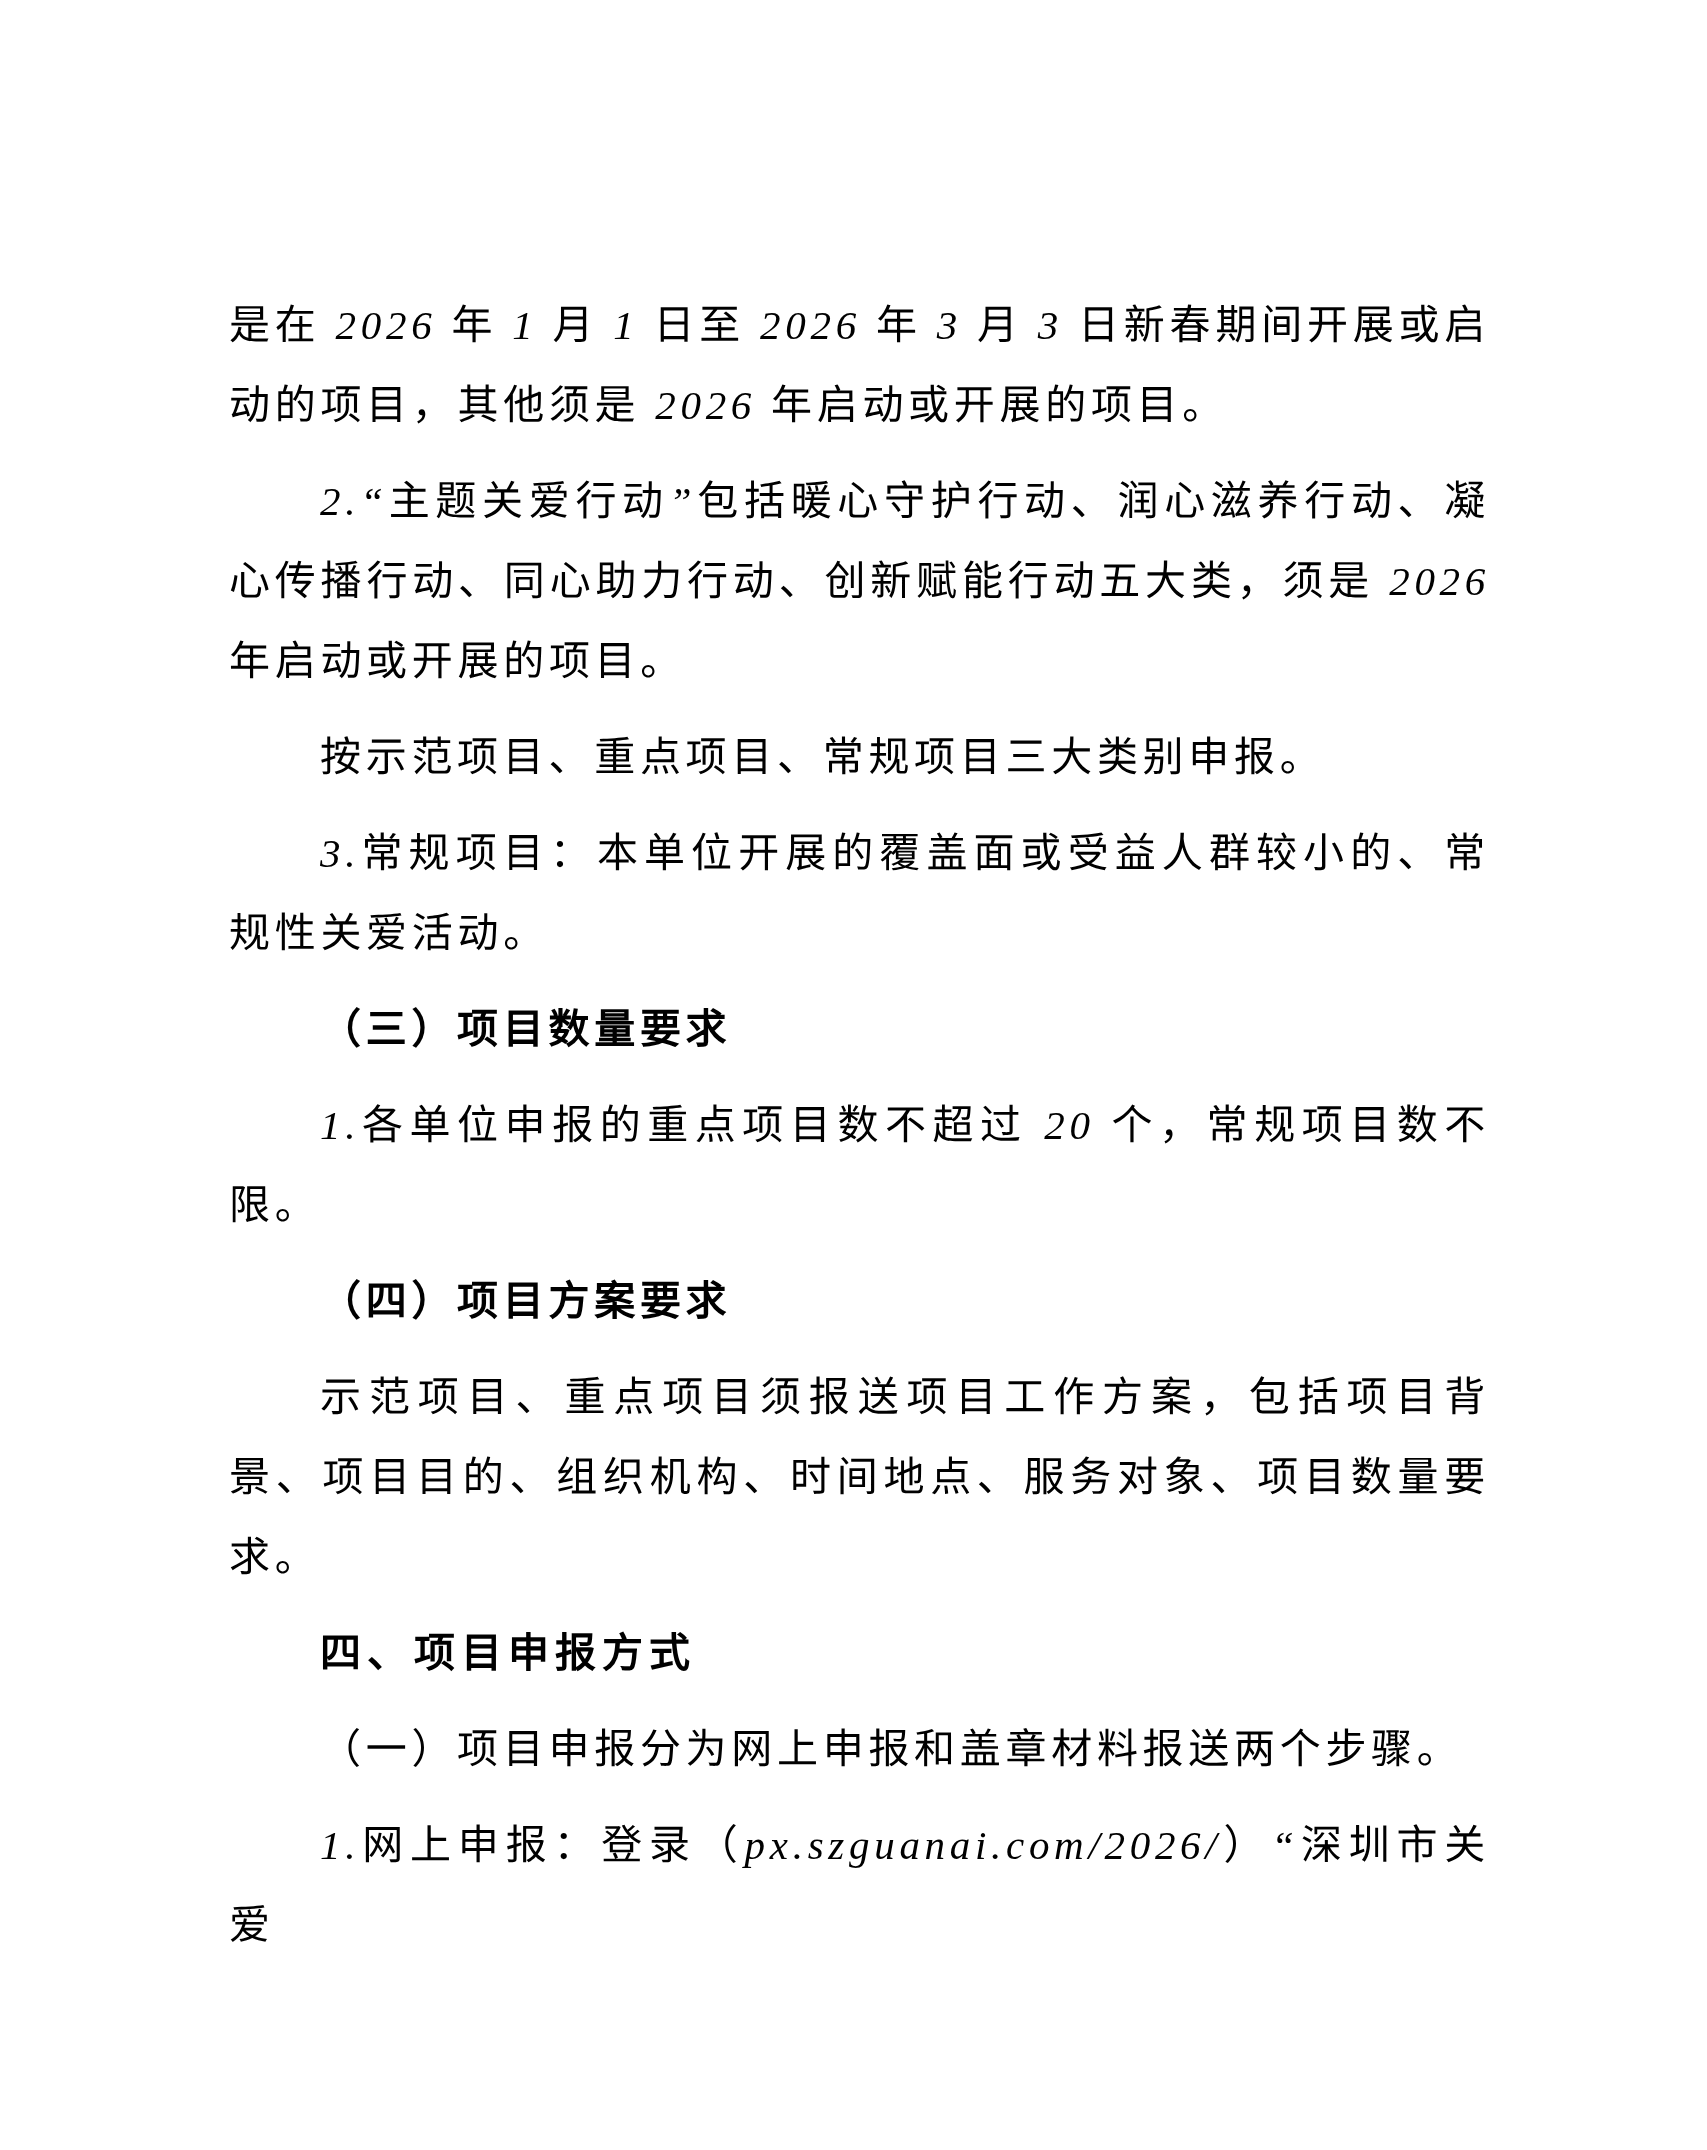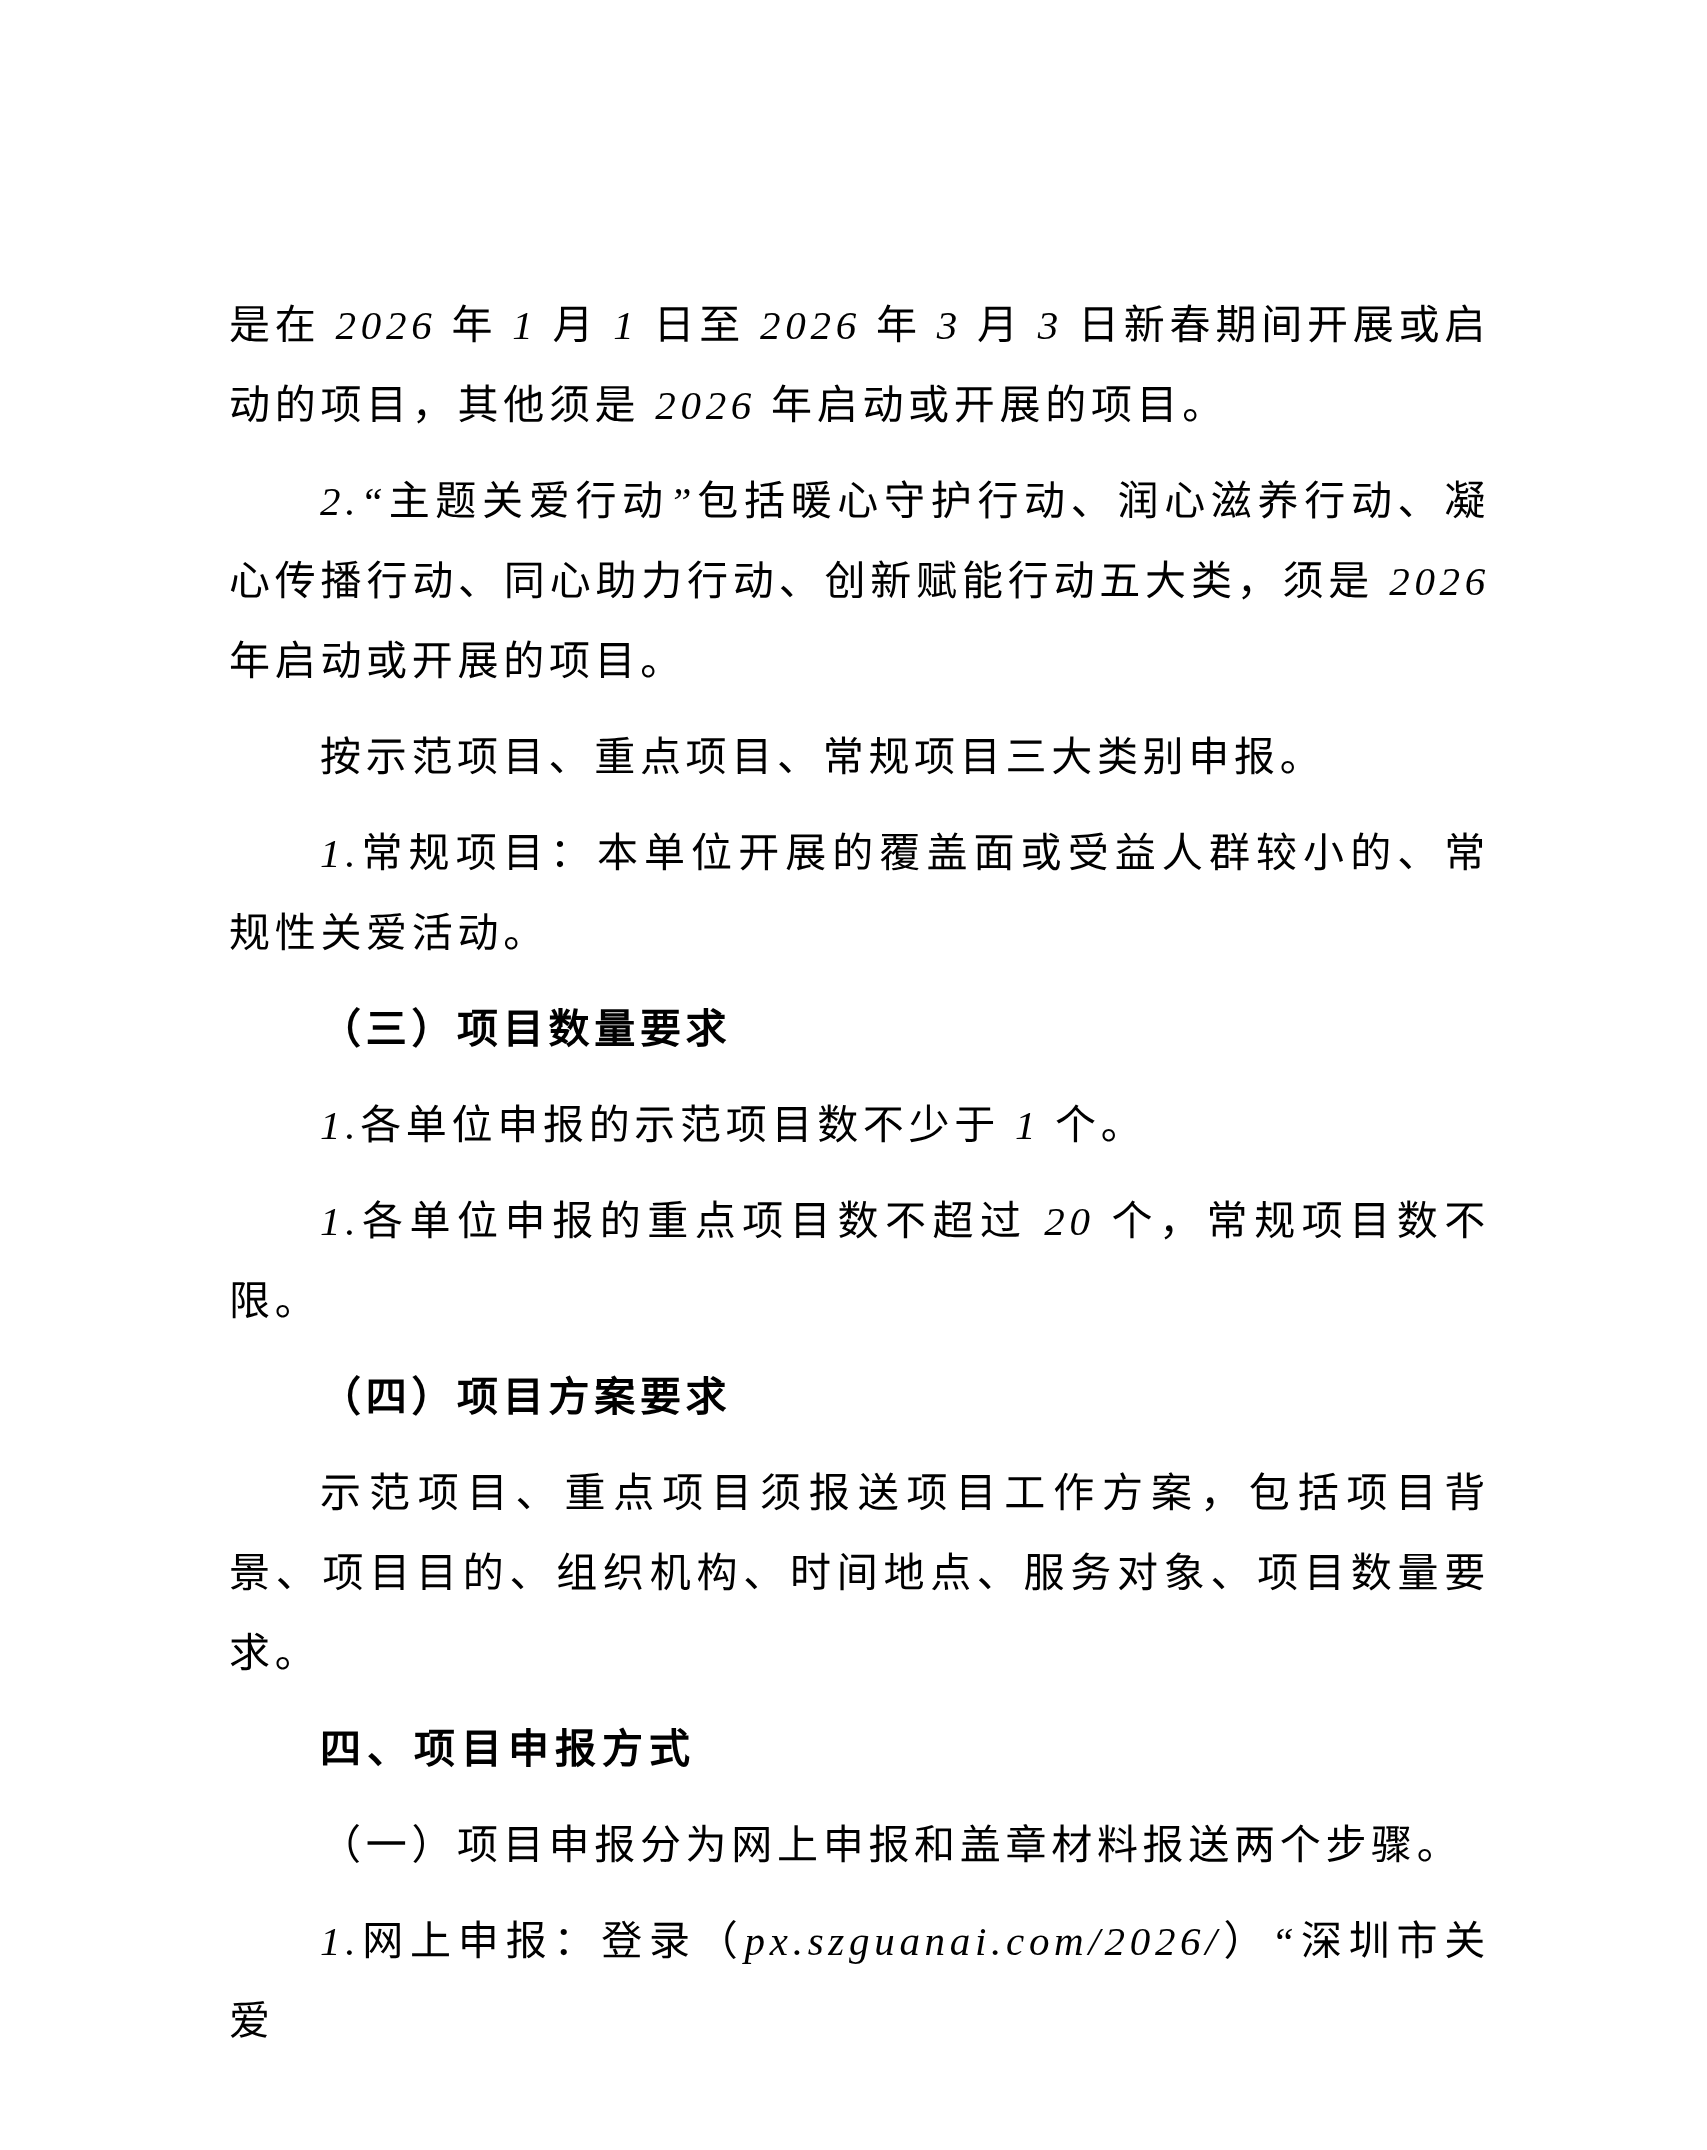--- a/index.html
+++ b/index.html
@@ -48,23 +48,22 @@
 </style>
 </head>
 <body>
 
 <div class="page">
 
   <div class="content">
     <p class="body">是在 2026 年 1 月 1 日至 2026 年 3 月 3 日新春期间开展或启动的项目，其他须是 2026 年启动或开展的项目。</p>
     <p class="body indent">2.“主题关爱行动”包括暖心守护行动、润心滋养行动、凝心传播行动、同心助力行动、创新赋能行动五大类，须是 2026 年启动或开展的项目。</p>
     <p class="body indent">按示范项目、重点项目、常规项目三大类别申报。</p>
-    <p class="body indent">1.常规项目：本单位开展的覆盖面或受益人群较小的、常规性关爱活动。</p>
+    <p class="body indent">3.常规项目：本单位开展的覆盖面或受益人群较小的、常规性关爱活动。</p>
     <p class="kai indent">（三）项目数量要求</p>
-    <p class="body indent">1.各单位申报的示范项目数不少于 1 个。</p>
     <p class="body indent">1.各单位申报的重点项目数不超过 20 个，常规项目数不限。</p>
     <p class="kai indent">（四）项目方案要求</p>
     <p class="body indent">示范项目、重点项目须报送项目工作方案，包括项目背景、项目目的、组织机构、时间地点、服务对象、项目数量要求。</p>
     <p class="hei indent">四、项目申报方式</p>
     <p class="body indent">（一）项目申报分为网上申报和盖章材料报送两个步骤。</p>
     <p class="body indent">1.网上申报：登录（px.szguanai.com/2026/）“深圳市关爱</p>
   </div>
 
 </div>
 

